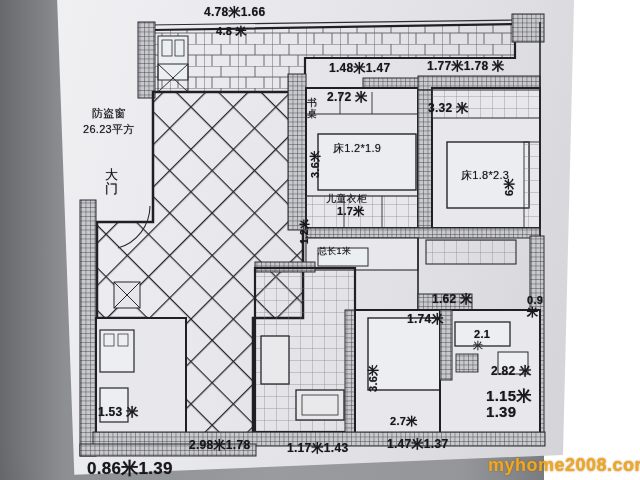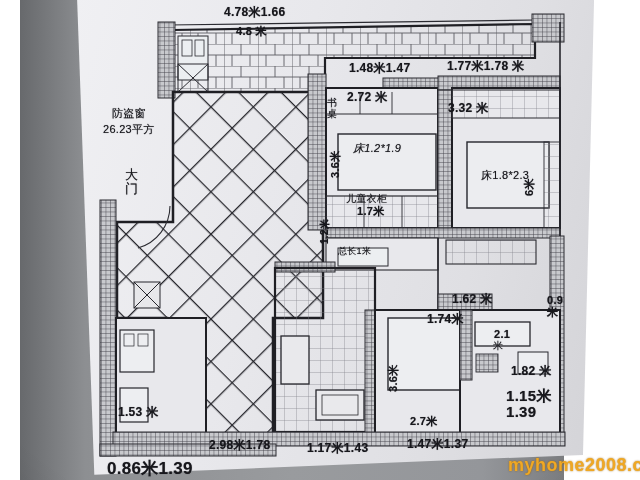--- a/index.html
+++ b/index.html
@@ -1,21 +1,20 @@
 <!DOCTYPE html>
 <html><head>
 <meta charset="utf-8">
 <style>
   html,body{margin:0;padding:0;width:640px;height:480px;overflow:hidden;
     font-family:"Liberation Sans",sans-serif;}
   .photo{position:relative;width:544px;height:480px;
     background:
       radial-gradient(130% 130% at 52% 42%, rgba(0,0,0,0) 55%, rgba(0,0,0,0.28) 100%),
       linear-gradient(90deg,#67696c 0%,#8d8f92 12%,#999b9e 50%,#94969a 85%,#7b7d80 100%);
-    margin-left: 20px;
   }
   .paper{position:absolute;left:56px;top:-8px;width:520px;height:486px;
     background:linear-gradient(105deg,#f0f0f3 0%,#e8e8ec 38%,#dfdfe3 72%,#d3d3d7 100%);
     clip-path:polygon(0.5% 0%,100% 0%,97.2% 95.6%,3.2% 99%);
     transform:rotate(-0.4deg);
     box-shadow:0 6px 14px rgba(0,0,0,.35);
   }
   .plan-layer{position:absolute;inset:0;filter:blur(.3px);}
   svg{position:absolute;left:0;top:0;}
   .labels{position:absolute;inset:0;pointer-events:none;}
@@ -152,38 +151,38 @@
 
     <div class="labels">
         <span class="lbl" style="left: 204px; top: 6px; font-size: 12px; font-weight: 700;">4.78米1.66</span>
         <span class="lbl" style="left: 216px; top: 26px; font-size: 11px; font-weight: 700;">4.8 米</span>
         <span class="lbl" style="left: 329px; top: 62px; font-size: 12px; font-weight: 700;">1.48米1.47</span>
         <span class="lbl" style="left: 427px; top: 60px; font-size: 12px; font-weight: 700;">1.77米1.78 米</span>
         <span class="lbl" style="left: 327px; top: 91px; font-size: 12px; font-weight: 700;">2.72 米</span>
         <span class="lbl" style="left: 307px; top: 98px; font-size: 10px;">书
 桌</span>
         <span class="lbl" style="left: 428px; top: 102px; font-size: 12px; font-weight: 700;">3.32 米</span>
-        <span class="lbl" style="left: 333px; top: 143px; font-size: 11px; font-style: italic;">床1.2*1.9</span>
+        <span class="lbl" style="left: 333px; top: 143px; font-size: 11px;">床1.2*1.9</span>
         <span class="lbl" style="left: 310px; top: 178px; font-size: 11px; font-weight: 700; transform: rotate(-90deg);">3.6米</span>
         <span class="lbl" style="left: 326px; top: 194px; font-size: 10px;">儿童衣柜</span>
         <span class="lbl" style="left: 337px; top: 206px; font-size: 11px; font-weight: 700; text-align: center;">1.7米</span>
         <span class="lbl" style="left: 461px; top: 170px; font-size: 11px;">床1.8*2.3</span>
         <span class="lbl" style="left: 504px; top: 196px; font-size: 11px; font-weight: 700; transform: rotate(-90deg);">6米</span>
         <span class="lbl" style="left: 92px; top: 108px; font-size: 11px;">防盗窗</span>
         <span class="lbl" style="left: 83px; top: 124px; font-size: 11px;">26.23平方</span>
         <span class="lbl" style="left: 105px; top: 168px; font-size: 13px;">大
 门</span>
         <span class="lbl" style="left: 300px; top: 244px; font-size: 10px; font-weight: 700; transform: rotate(-90deg);">1.2米</span>
         <span class="lbl" style="left: 318px; top: 247px; font-size: 9px;">总长1米</span>
         <span class="lbl" style="left: 432px; top: 293px; font-size: 12px; font-weight: 700;">1.62 米</span>
         <span class="lbl" style="left: 507px; top: 295px; font-size: 11px; font-weight: 700; padding-left: 20px;">0.9 米</span>
         <span class="lbl" style="left: 407px; top: 313px; font-size: 12px; font-weight: 700; text-align: center;">1.74米</span>
         <span class="lbl" style="left: 474px; top: 329px; font-size: 11px; font-weight: 700;">2.1</span>
         <span class="lbl" style="left: 473px; top: 341px; font-size: 10px;">米</span>
-        <span class="lbl" style="left: 491px; top: 365px; font-size: 12px; font-weight: 700;">1.82 米</span>
+        <span class="lbl" style="left: 491px; top: 365px; font-size: 12px; font-weight: 700;">2.82 米</span>
         <span class="lbl" style="left: 486px; top: 388px; font-size: 15px; font-weight: 700;">1.15米1.39</span>
         <span class="lbl" style="left: 368px; top: 392px; font-size: 11px; font-weight: 700; transform: rotate(-90deg);">3.6米</span>
         <span class="lbl" style="left: 390px; top: 416px; font-size: 11px; font-weight: 700;">2.7米</span>
         <span class="lbl" style="left: 387px; top: 438px; font-size: 12px; font-weight: 700;">1.47米1.37</span>
         <span class="lbl" style="left: 287px; top: 442px; font-size: 12px; font-weight: 700;">1.17米1.43</span>
         <span class="lbl" style="left: 189px; top: 439px; font-size: 12px; font-weight: 700;">2.98米1.78</span>
         <span class="lbl" style="left: 98px; top: 406px; font-size: 12px; font-weight: 700;">1.53 米</span>
         <span class="lbl" style="left: 87px; top: 460px; font-size: 17px; font-weight: 700;">0.86米1.39</span>
       </div>
   </div>

